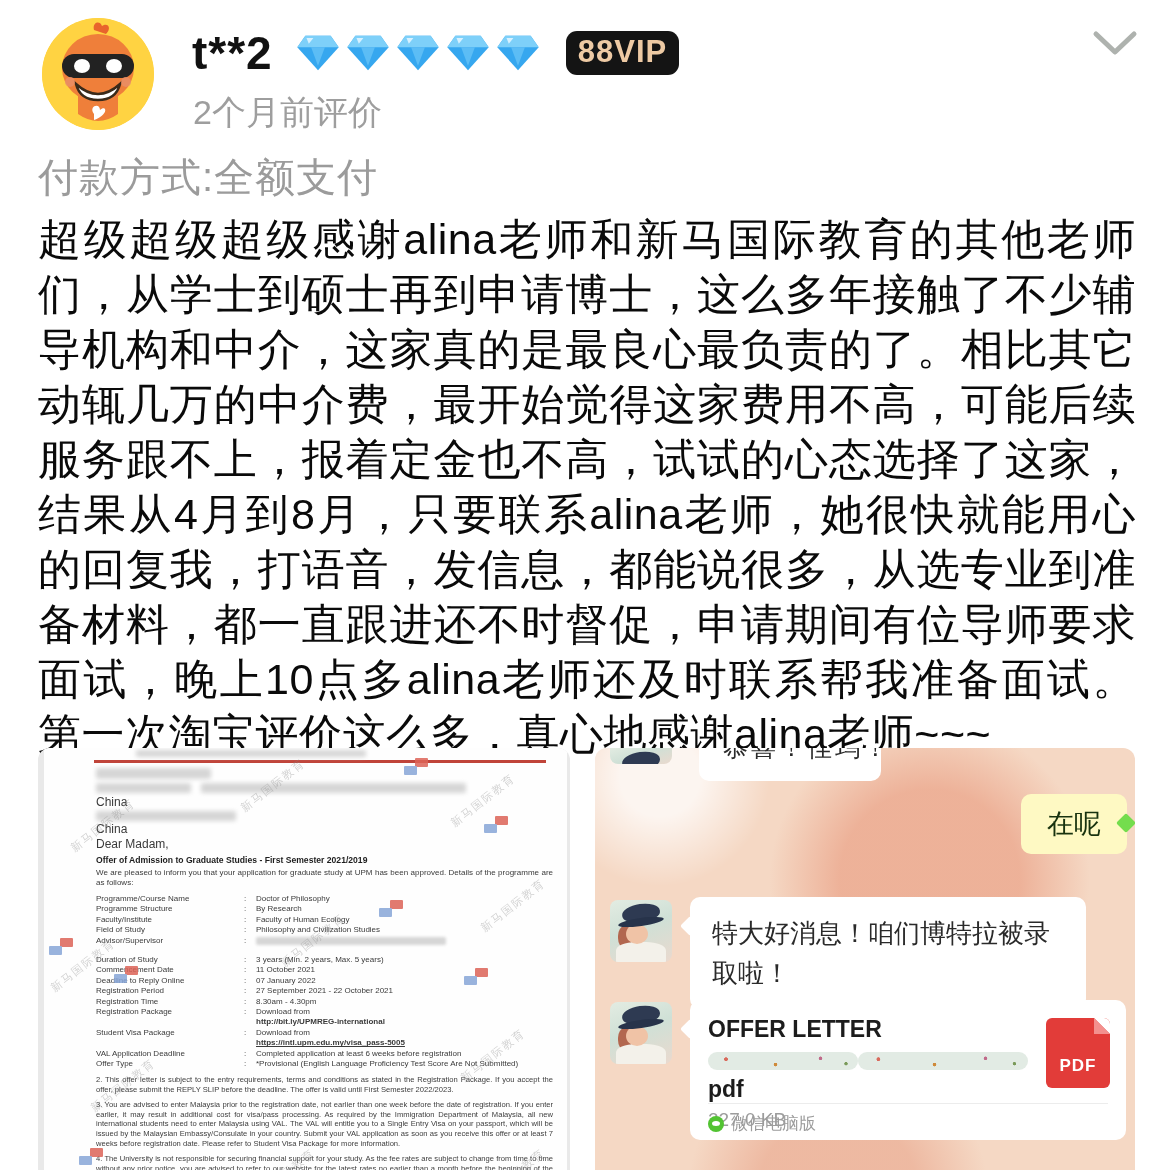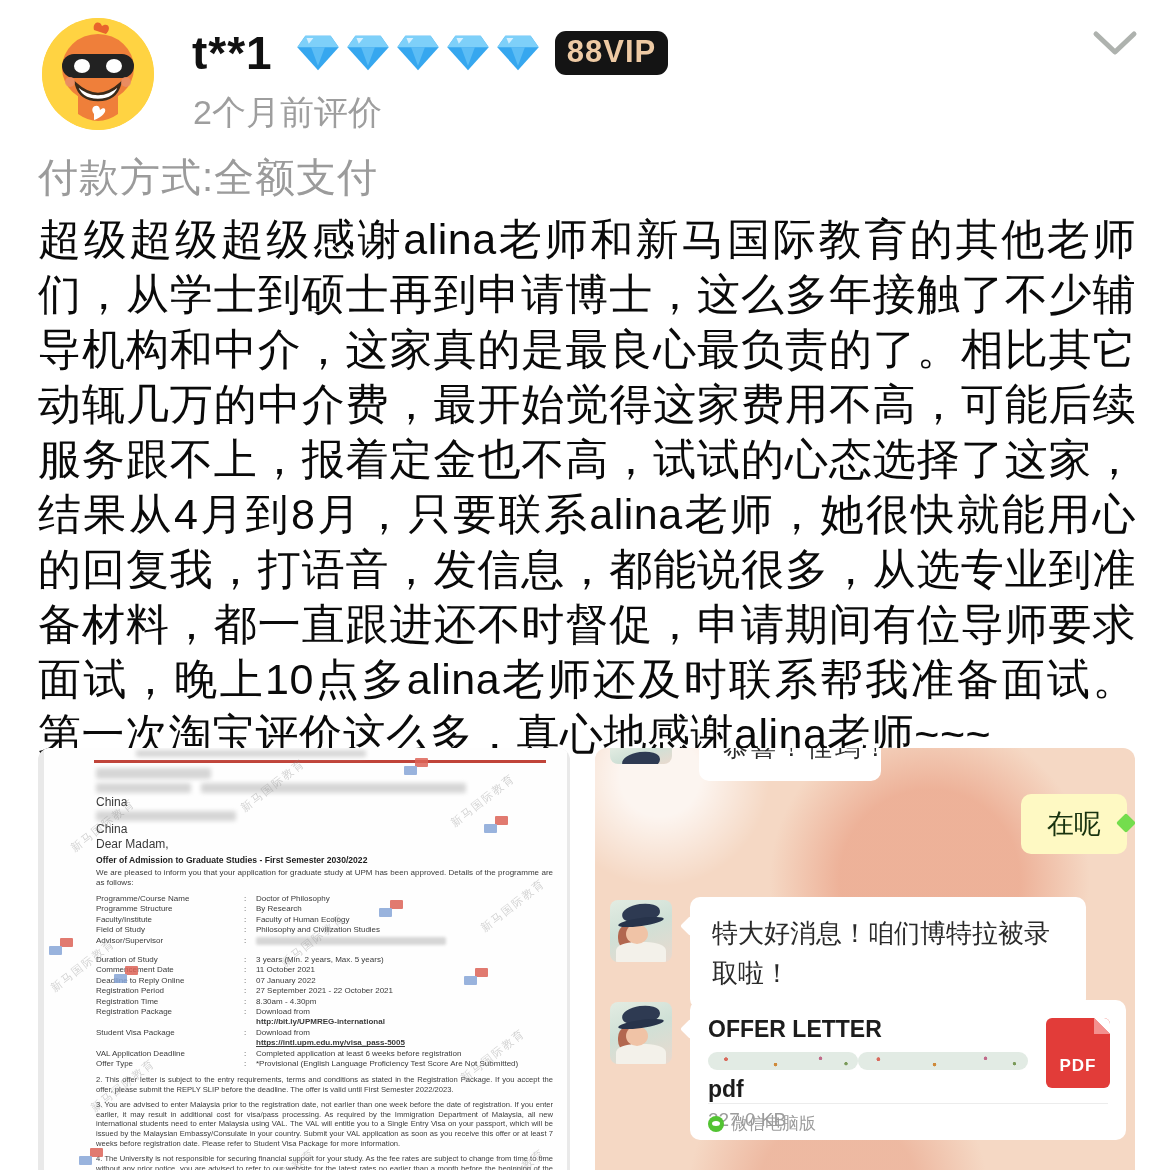--- a/index.html
+++ b/index.html
@@ -8,21 +8,21 @@
   .page { position:relative; width:1170px; height:1170px; background:#fff; }
 
   
   .header { position:absolute; left:0; top:0; width:1170px; height:140px; }
   .avatar { position:absolute; left:42px; top:18px; width:112px; height:112px;
     border-radius:50%; background:#ffd342; overflow:hidden; }
   .name-row { position:absolute; left:192px; top:26px; display:flex; align-items:center; gap:14px; }
   .username { font-size:46px; font-weight:bold; color:#111; letter-spacing:1px; }
   .diamonds { display:flex; align-items:center; gap:4px; margin-left:8px; }
   .diamonds svg { width:46px; height:40px; display:block; }
-  .vip-badge { margin-left:0; background:#141414; color:#eecaa4; font-weight:bold;
+  .vip-badge { margin-left:11px; background:#141414; color:#eecaa4; font-weight:bold;
     font-size:31px; padding:3px 12px 5px; border-radius:11px; letter-spacing:1px; }
   .review-time { position:absolute; left:193px; top:90px; font-size:34px; color:#9e9e9e; }
   .chevron { position:absolute; right:32px; top:26px; width:46px; height:34px; cursor:pointer; }
 
   
   .payment { position:absolute; left:38px; top:150px; font-size:40px; color:#9b9b9b; letter-spacing:1px; }
   .review-text { position:absolute; left:38px; top:212px; width:1098px;
     font-size:43px; line-height:55px; color:#0a0a0a; font-weight:500;
     letter-spacing:0.5px; text-align:justify; }
 
@@ -144,21 +144,21 @@
           <rect x="20" y="36" width="72" height="24" rx="12" fill="#222"></rect>
           <ellipse cx="40" cy="48" rx="8" ry="7" fill="#fff"></ellipse>
           <ellipse cx="72" cy="48" rx="8" ry="7" fill="#fff"></ellipse>
         </g>
         <path d="M34 66 q22 20 44 0 q-4 16 -22 16 q-18 0 -22 -16 Z" fill="#fff" stroke="#3a2a1a" stroke-width="2.5"></path>
         <circle cx="28" cy="64" r="5" fill="#e8906a" opacity="0.8"></circle>
         <circle cx="84" cy="64" r="5" fill="#e8906a" opacity="0.8"></circle>
       </svg>
     </div>
     <div class="name-row">
-      <span class="username">t**1</span>
+      <span class="username">t**2</span>
       <span class="diamonds">
           <svg viewBox="0 0 40 34">
             <polygon points="9,2 31,2 38,12 20,32 2,12" fill="#36a7ef"></polygon>
             <polygon points="9,2 31,2 38,12 2,12" fill="#7ed0f9"></polygon>
             <polygon points="14,12 26,12 20,28" fill="#5cbdf5"></polygon>
             <polygon points="10,4 16,4 12,9" fill="#d8f1ff"></polygon>
           </svg>
           <svg viewBox="0 0 40 34">
             <polygon points="9,2 31,2 38,12 20,32 2,12" fill="#36a7ef"></polygon>
             <polygon points="9,2 31,2 38,12 2,12" fill="#7ed0f9"></polygon>
@@ -202,21 +202,21 @@
       <div class="doc-redline"></div>
       <div class="blur-block addr1"></div>
       <div class="addr-row">
         <div class="blur-block addr2a"></div>
         <div class="blur-block addr2b"></div>
       </div>
       <div class="doc-line doc-country">China</div>
       <div class="blur-block addr3"></div>
       <div class="doc-line doc-country">China</div>
       <div class="doc-line doc-salutation">Dear Madam,</div>
-      <div class="doc-title">Offer of Admission to Graduate Studies - First Semester 2030/2022</div>
+      <div class="doc-title">Offer of Admission to Graduate Studies - First Semester 2021/2019</div>
       <div class="doc-intro">We are pleased to inform you that your application for graduate study at UPM has been approved. Details of the programme are as follows:</div>
       <div class="doc-table">
           <div class="f-row">
             <span class="f-label">Programme/Course Name</span>
             <span class="f-colon">:</span>
             <span class="f-value">Doctor of Philosophy</span>
           </div>
           <div class="f-row">
             <span class="f-label">Programme Structure</span>
             <span class="f-colon">:</span>

